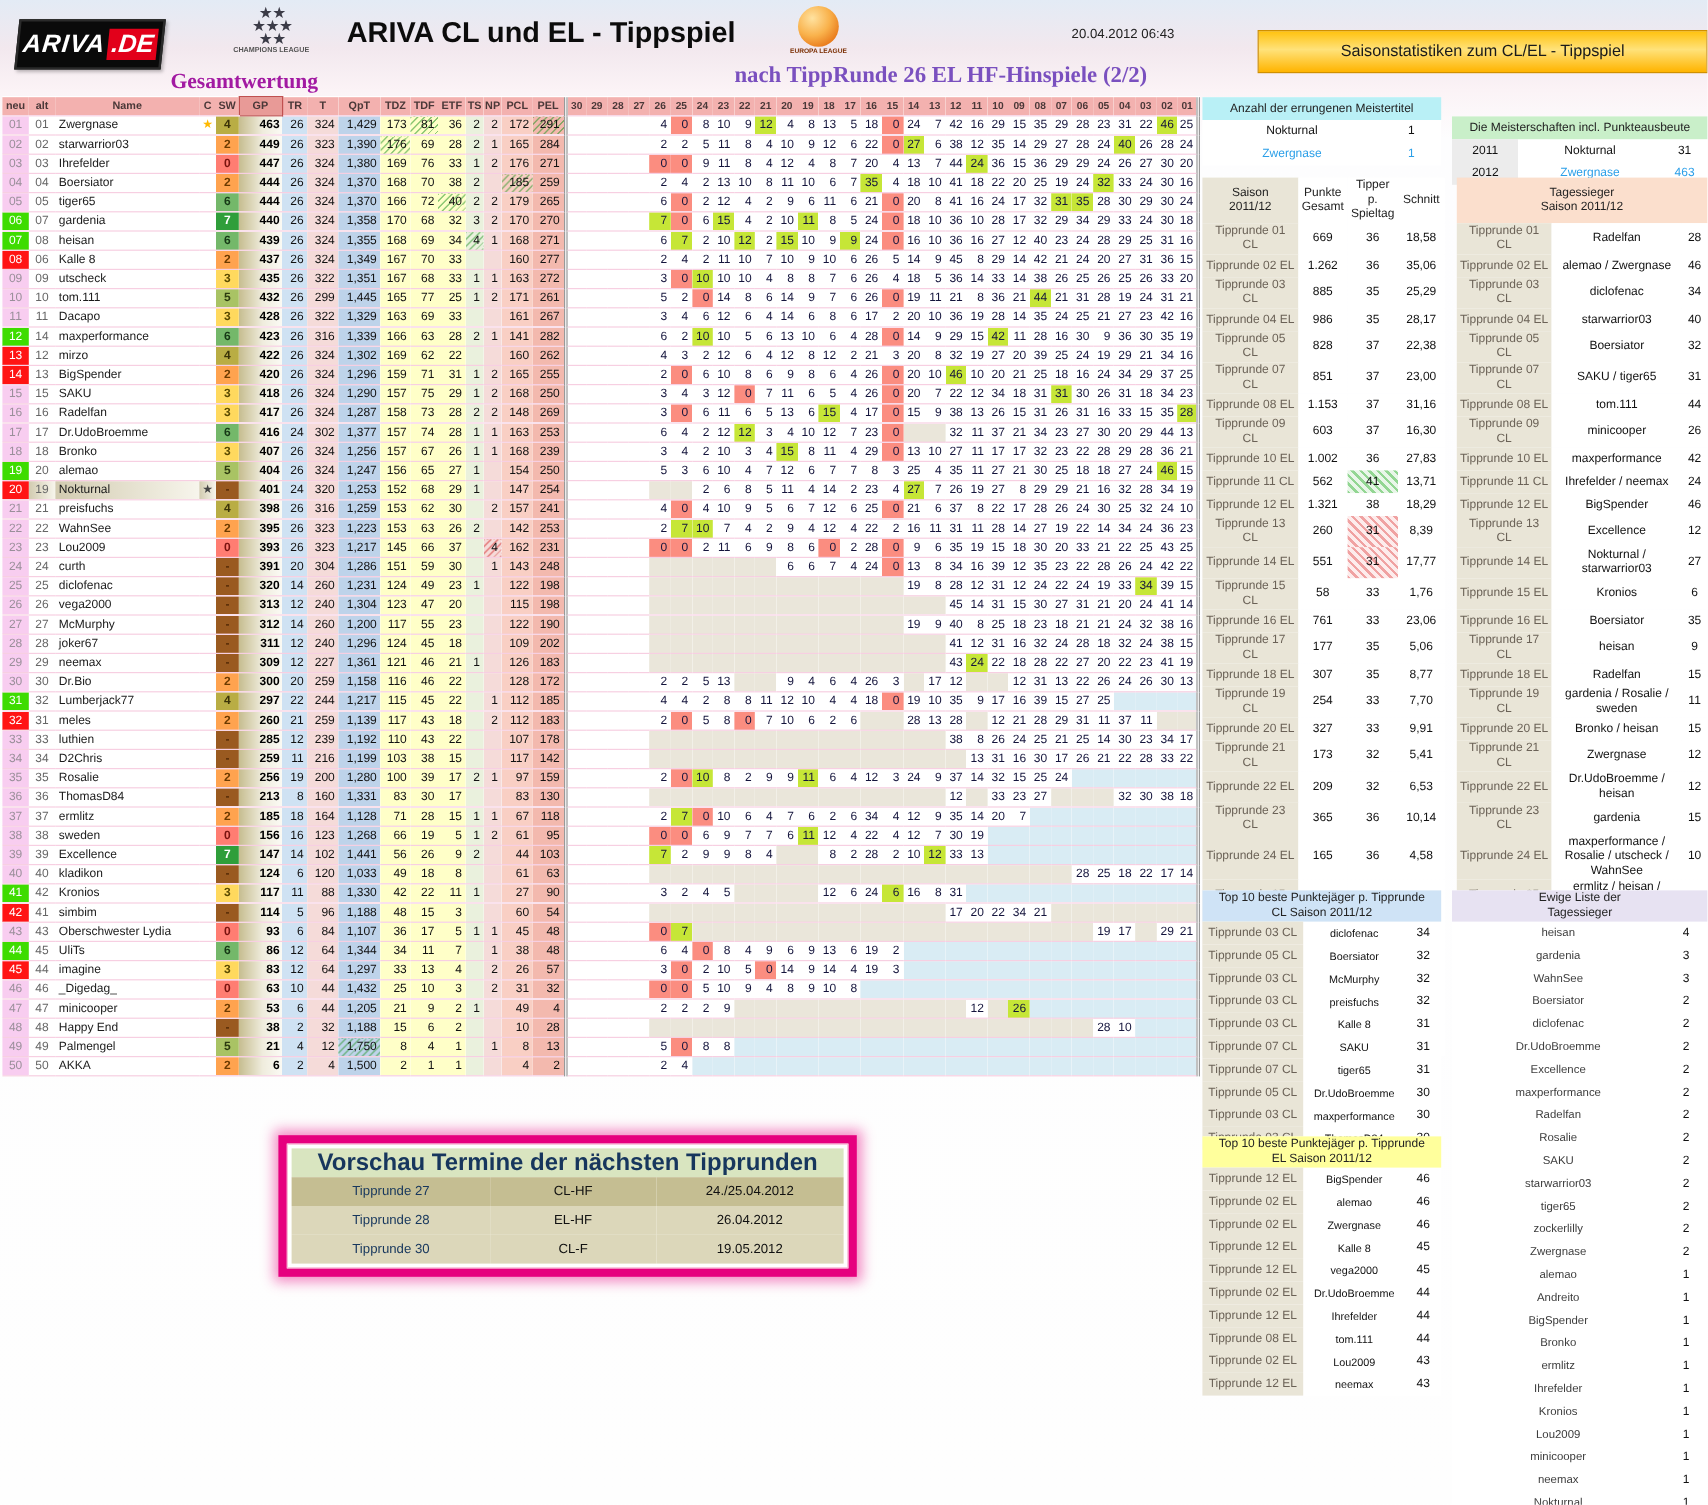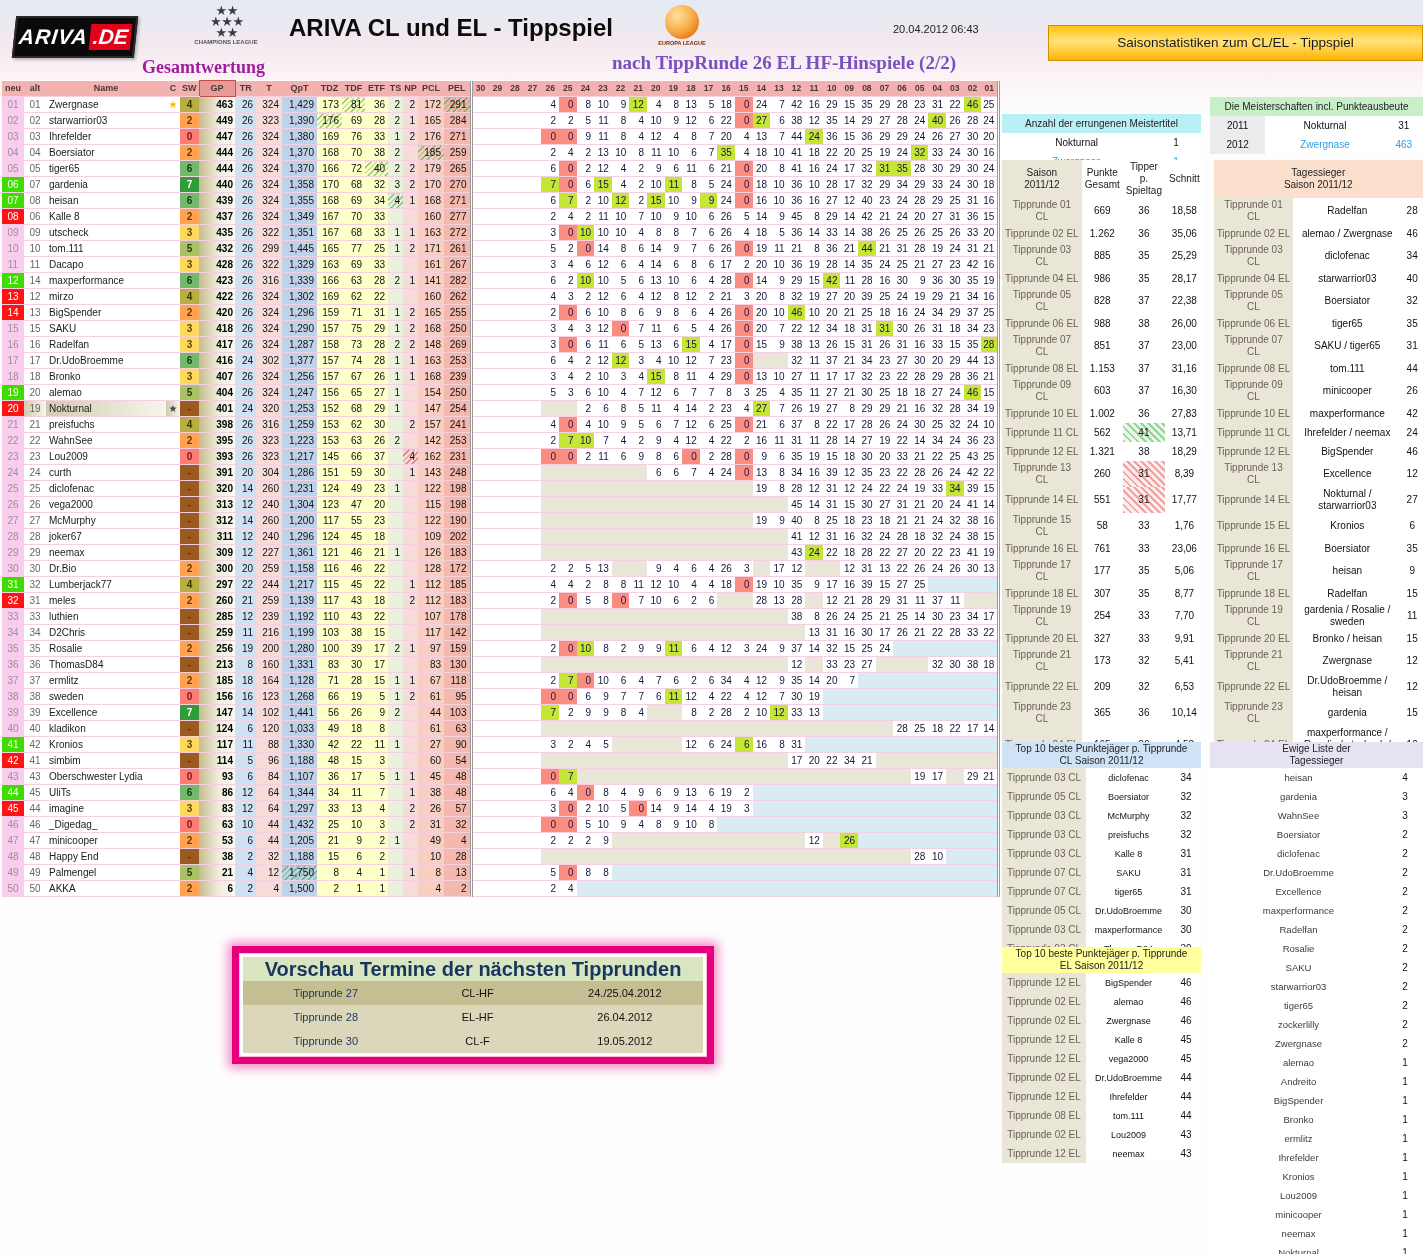--- a/index.html
+++ b/index.html
@@ -2607,21 +2607,21 @@
           <td class="mc mb"></td>
           <td class="mc mb"></td>
           <td class="mc mb"></td>
           <td class="mc mb"></td>
           <td class="mc mb mlast"></td>
         </tr>
       </tbody>
     </table>
 
   <div id="stats-title">Saisonstatistiken zum CL/EL - Tippspiel</div>
-  <div class="rp" style="left:1002px;top:114px;width:199px">
+  <div class="rp" style="left:1002px;top:81px;width:199px">
     <table class="stbl" id="t-titles">
         <tbody>
           <tr>
             <td class="hd-cyan shead" colspan="2">Anzahl der errungenen Meistertitel</td>
           </tr>
           <tr>
             <td class="" style="width:75%">Nokturnal</td>
             <td class="valr">1</td>
           </tr>
           <tr>
@@ -2643,21 +2643,21 @@
             <td class="valr">31</td>
           </tr>
           <tr>
             <td class="yrc" style="width:26%">2012</td>
             <td class=" blu" style="width:56%">Zwergnase</td>
             <td class="valr blu">463</td>
           </tr>
         </tbody>
       </table>
   </div>
-  <div class="rp" style="left:1002px;top:160px;width:421px;background:transparent">
+  <div class="rp" style="left:1002px;top:148px;width:421px;background:transparent">
     <table class="stbl" id="t-rounds">
         <colgroup>
           <col style="width:82px">
           <col style="width:40px">
           <col style="width:36px">
           <col style="width:39px">
           <col style="width:10px">
           <col style="width:82px">
           <col style="width:110px">
           <col style="width:22px">
@@ -2713,30 +2713,20 @@
           </tr>
           <tr>
     <td class="lblc">Tipprunde 05 CL</td>
     <td class="valr" style="background:#fff">828</td>
     <td class="" style="background:#fff">37</td>
     <td class="valr" style="background:#fff">22,38</td>
     <td class="gapc"></td>
     <td class="lblc">Tipprunde 05 CL</td>
     <td class="winc" style="background:#fff">Boersiator</td>
     <td class="valr" style="background:#fff">32</td>
-          </tr>
-          <tr>
-    <td class="lblc">Tipprunde 06 EL</td>
-    <td class="valr" style="background:#fff">988</td>
-    <td class="" style="background:#fff">38</td>
-    <td class="valr" style="background:#fff">26,00</td>
-    <td class="gapc"></td>
-    <td class="lblc">Tipprunde 06 EL</td>
-    <td class="winc" style="background:#fff">tiger65</td>
-    <td class="valr" style="background:#fff">35</td>
           </tr>
           <tr>
     <td class="lblc">Tipprunde 07 CL</td>
     <td class="valr" style="background:#fff">851</td>
     <td class="" style="background:#fff">37</td>
     <td class="valr" style="background:#fff">23,00</td>
     <td class="gapc"></td>
     <td class="lblc">Tipprunde 07 CL</td>
     <td class="winc" style="background:#fff">SAKU / tiger65</td>
     <td class="valr" style="background:#fff">31</td>

